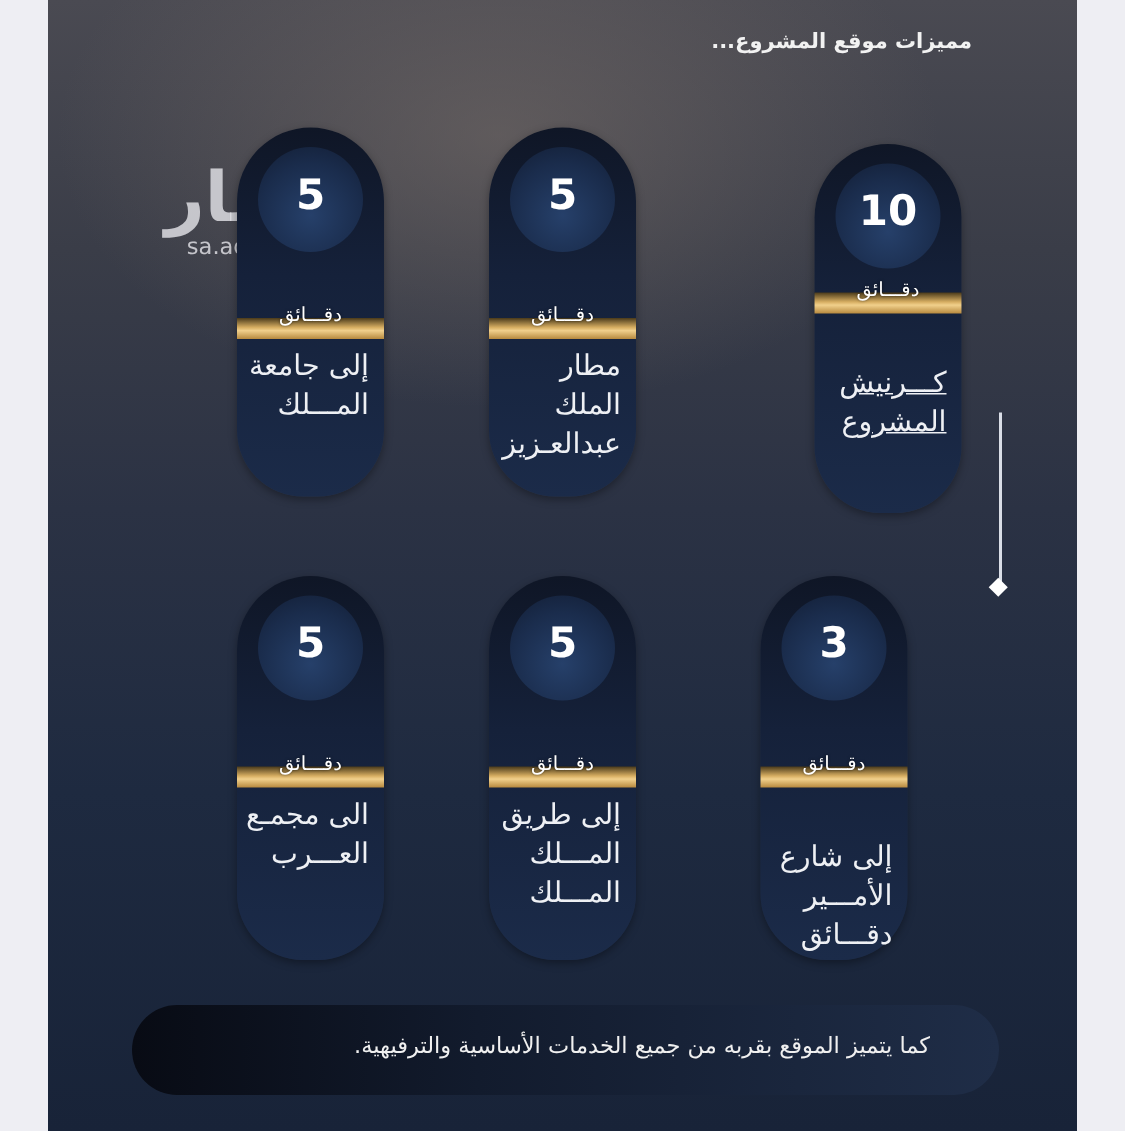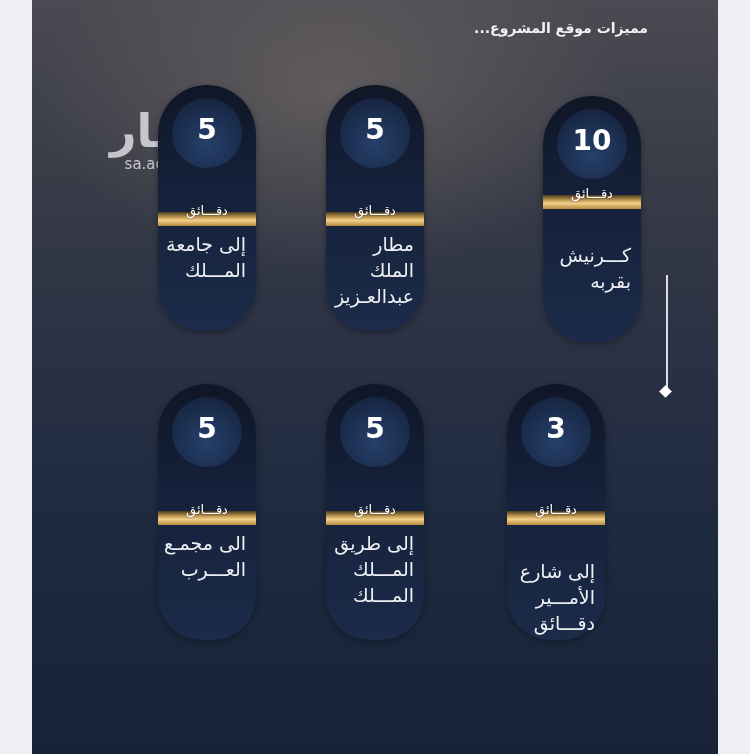--- a/index.html
+++ b/index.html
@@ -40,23 +40,23 @@
     <div class="wm-logo">عقار</div>
     <div class="wm-url">sa.aqar.fm</div>
   </div>
 
   <div class="card" style="left:475px;top:96px;height:246px;margin-left:36px;">
     <div class="circle"></div>
     <div class="num">10</div>
     <div class="band" style="top:212px;transform:translateY(-200%);top:127px;">
         <span>دقـــائق</span>
       </div>
-    <div class="desc" style="top:146px;">
+    <div class="desc" style="top:146px;text-decoration:underline;">
       <div>كـــرنيش</div>
-      <div>بقربه</div>
+      <div>المشروع</div>
     </div>
   </div>
 
   <div class="card" style="left:294px;top:85px;height:246px;">
     <div class="circle"></div>
     <div class="num">5</div>
     <div class="band" style="top:127px;">
         <span>دقـــائق</span>
       </div>
     <div class="desc" style="top:146px;">
@@ -111,14 +111,17 @@
       </div>
     <div class="desc" style="top:146px;">
       <div>الى مجمـع</div>
       <div>العـــرب</div>
     </div>
   </div>
 
   <div class="slider-line" style="left:634px;"></div>
   <div class="slider-diamond" style="left:629px;"></div>
 
+  <div class="footer" style="left:56px;">
+    <span>كما يتميز الموقع بقربه من جميع الخدمات الأساسية والترفيهية.</span>
+  </div>
 
 </div>
 
 </body></html>

